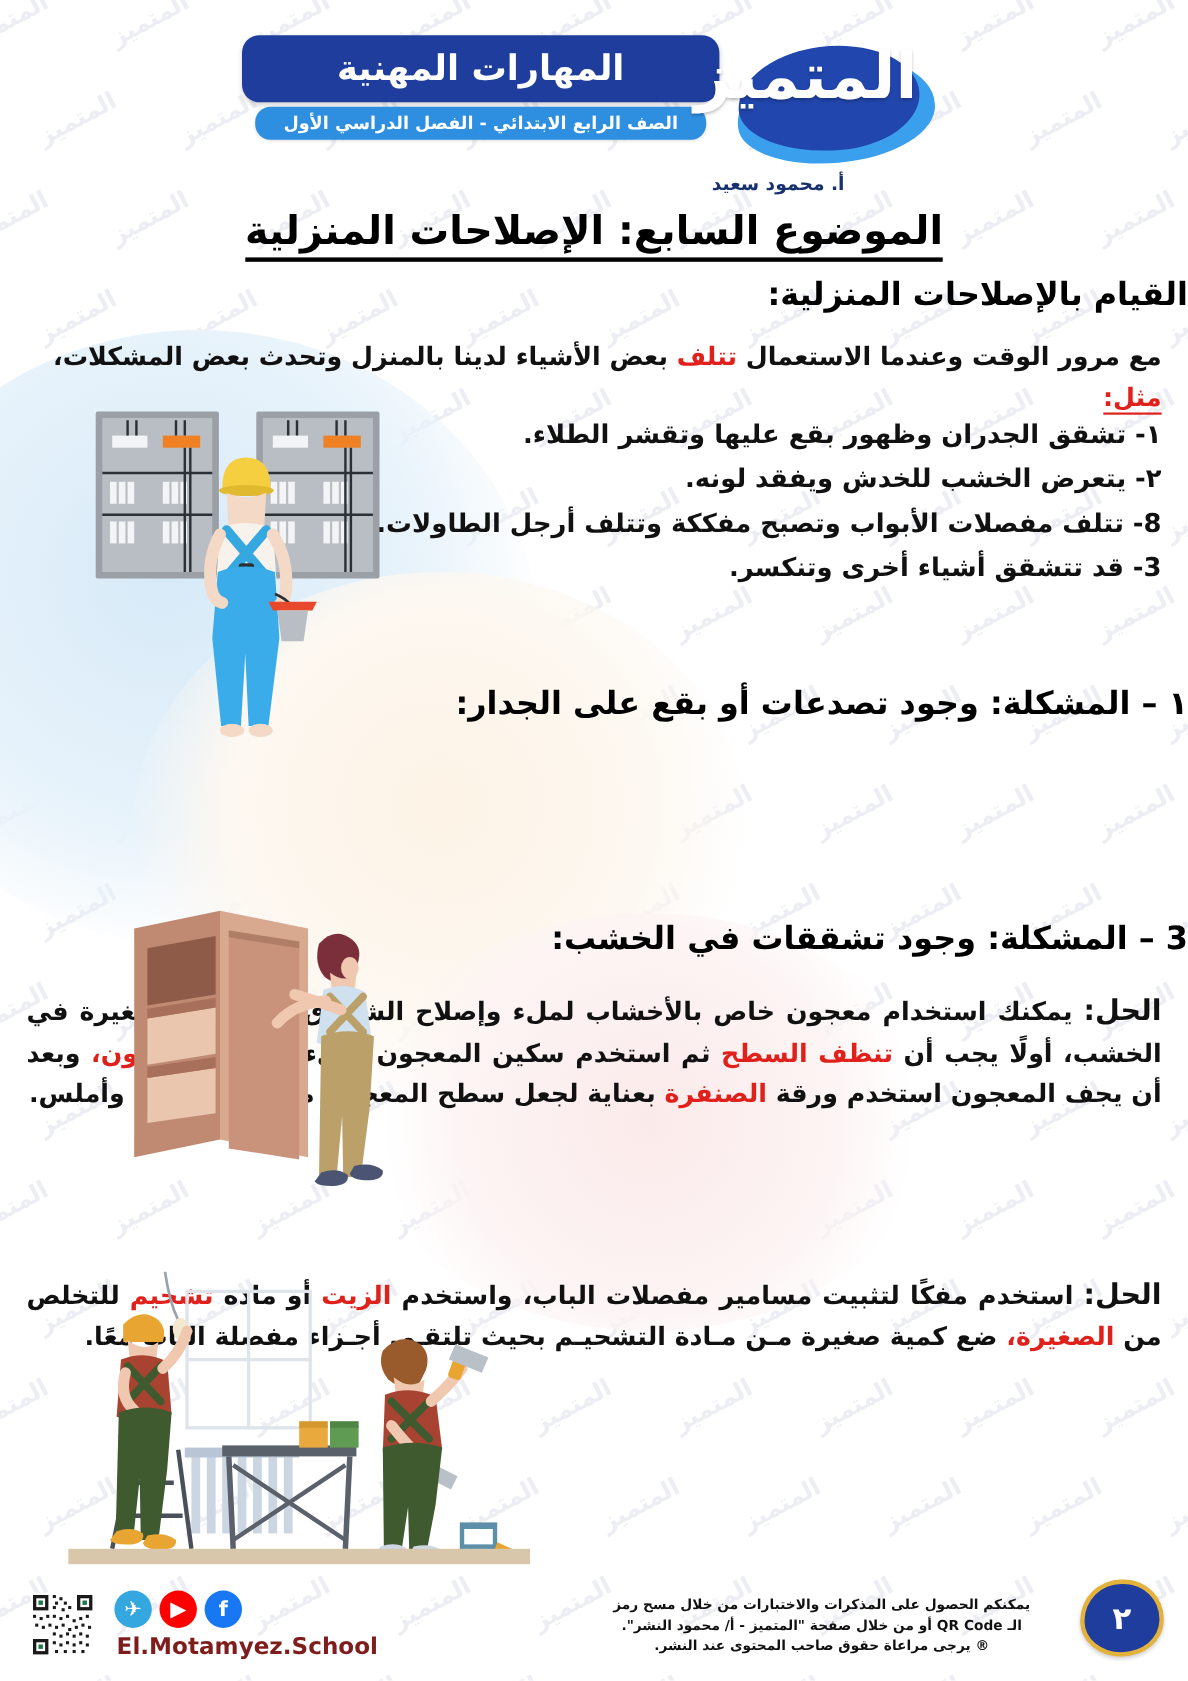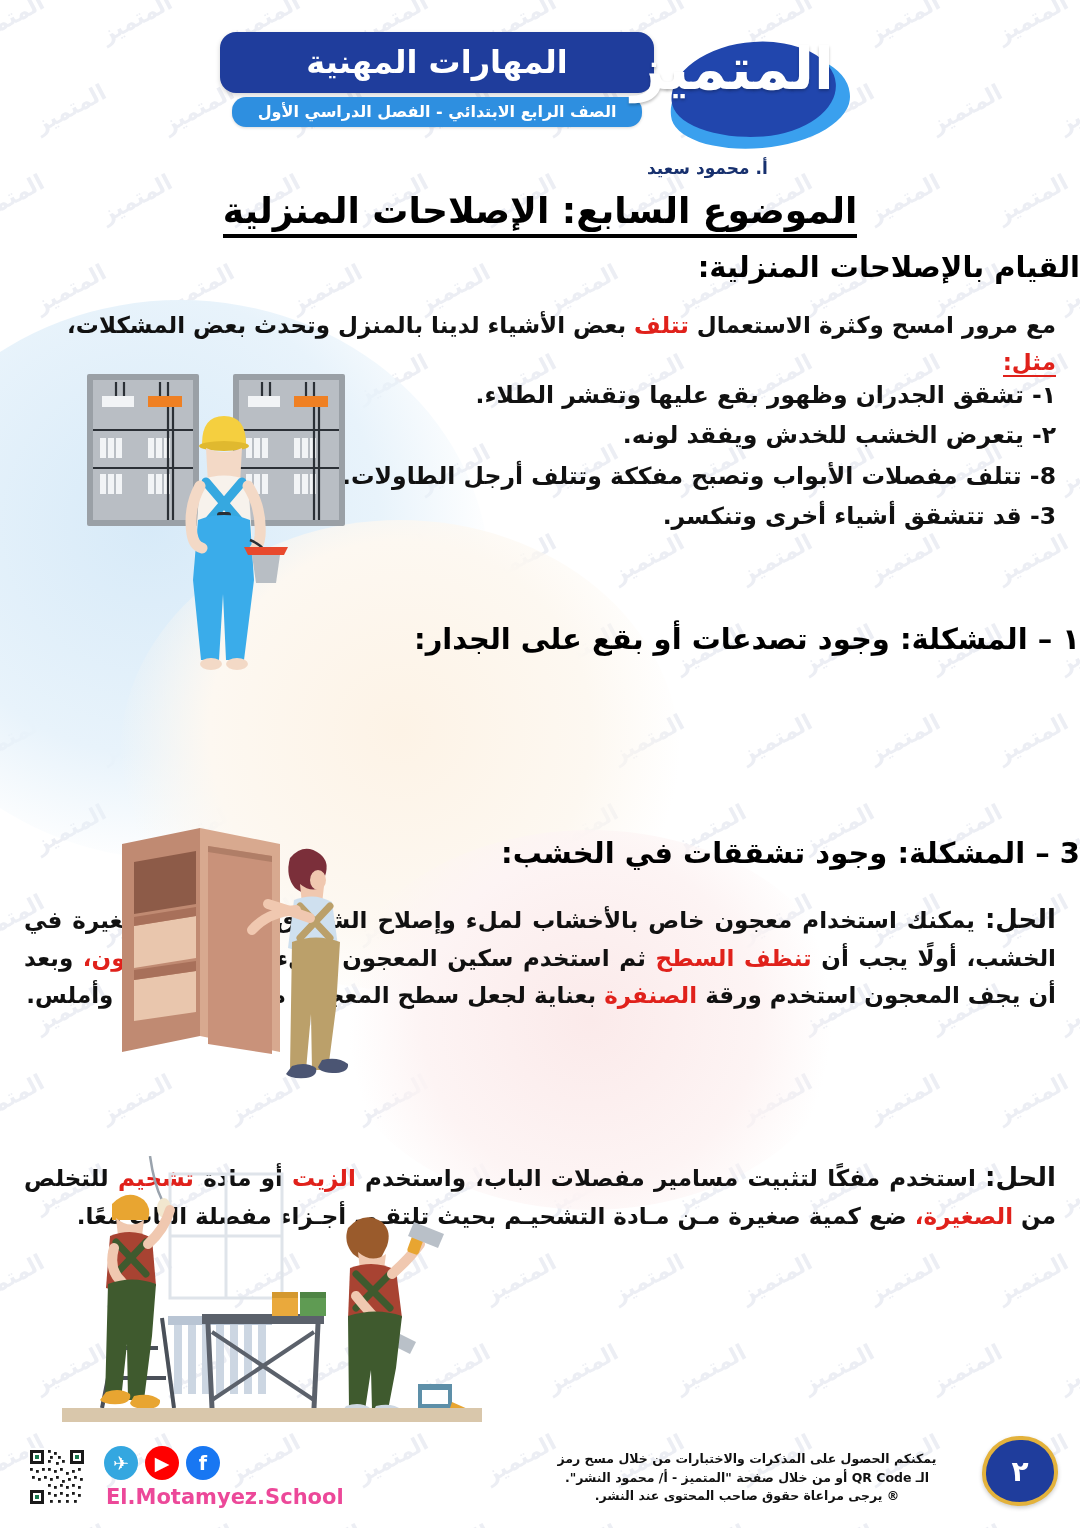--- a/index.html
+++ b/index.html
@@ -127,21 +127,21 @@
     position:absolute;left:28px;bottom:22px;width:58px;height:58px;
     background:#fff;
   }
   .social{position:absolute;left:104px;bottom:48px;display:flex;gap:7px;}
   .sicon{width:34px;height:34px;border-radius:50%;display:flex;align-items:center;justify-content:center;color:#fff;font-size:19px;font-weight:700;}
   .sicon.fb{background:#1877f2;}
   .sicon.yt{background:#ff0000;}
   .sicon.tg{background:#34a7e0;}
   .handle{
     position:absolute;left:106px;bottom:19px;
-    font-size:21px;font-weight:600;color:#ec4899;direction:ltr;
+    font-size:21px;font-weight:600;color:#7f1d1d;direction:ltr;
   }
   .footer-note{
     position:absolute;right:118px;bottom:22px;width:430px;
     text-align:center;font-size:12.5px;font-weight:700;line-height:1.5;color:#111;
   }
   .page-badge{
     position:absolute;right:22px;bottom:22px;width:68px;height:62px;
     background:#1f3d9c;border:4px solid #e3b23c;
     border-radius:50% 48% 52% 50%/54% 52% 48% 46%;
     display:flex;align-items:center;justify-content:center;
@@ -340,21 +340,21 @@
 
   <div class="doc-title">
     <span>الموضوع السابع: الإصلاحات المنزلية</span>
   </div>
 
   <div class="section-title" style="top:250px;right:0;width:1056px;">
     <span>القيام بالإصلاحات المنزلية:</span>
   </div>
 
   <div class="body-text" style="top:307px;right:24px;width:1032px;">
-    <span>مع مرور امسح وكثرة الاستعمال </span><span class="red">تتلف</span><span> بعض الأشياء لدينا بالمنزل وتحدث بعض المشكلات، </span><span class="red-ul">مثل:</span>
+    <span>مع مرور الوقت وعندما الاستعمال </span><span class="red">تتلف</span><span> بعض الأشياء لدينا بالمنزل وتحدث بعض المشكلات، </span><span class="red-ul">مثل:</span>
   </div>
 
   <div class="list" style="top:375px;right:24px;width:1032px;">
     <div>١- تشقق الجدران وظهور بقع عليها وتقشر الطلاء.</div>
     <div>٢- يتعرض الخشب للخدش ويفقد لونه.</div>
     <div>8- تتلف مفصلات الأبواب وتصبح مفككة وتتلف أرجل الطاولات.</div>
     <div>3- قد تتشقق أشياء أخرى وتنكسر.</div>
   </div>
 
 

